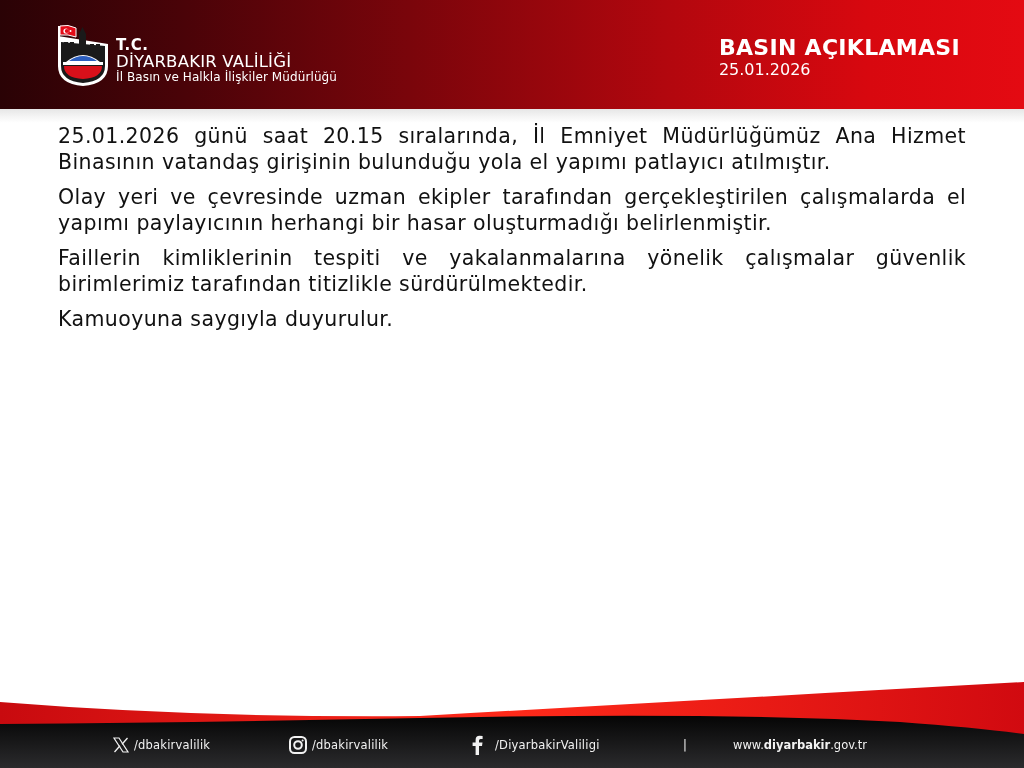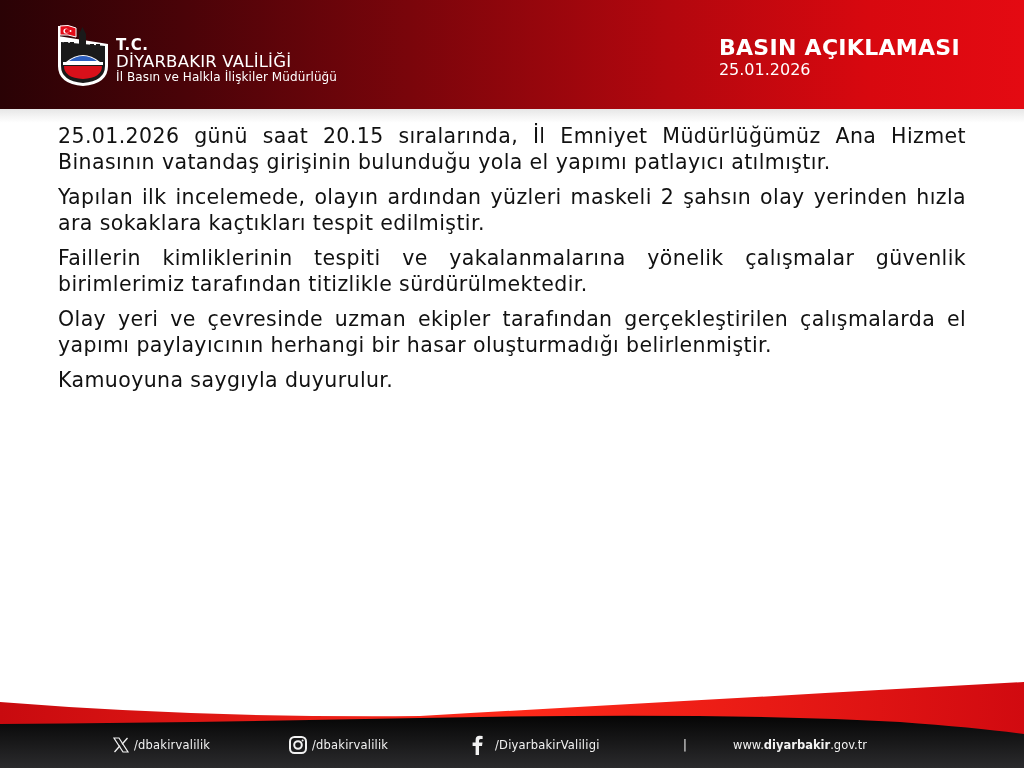--- a/index.html
+++ b/index.html
@@ -81,23 +81,22 @@
 
   <div class="press-block">
     <div class="press-title">BASIN AÇIKLAMASI</div>
     <div class="press-date">25.01.2026</div>
   </div>
 </div>
 <div class="header-shade"></div>
 
 <div class="content">
   <p class="para">25.01.2026 günü saat 20.15 sıralarında, İl Emniyet Müdürlüğümüz Ana Hizmet Binasının vatandaş girişinin bulunduğu yola el yapımı patlayıcı atılmıştır.</p>
-  <p class="para">Yapılan ilk incelemede, olayın ardından yüzleri maskeli 2 şahsın olay yerinden hızla ara sokaklara kaçtıkları tespit edilmiştir.</p>
+  <p class="para">Olay yeri ve çevresinde uzman ekipler tarafından gerçekleştirilen çalışmalarda el yapımı paylayıcının herhangi bir hasar oluşturmadığı belirlenmiştir.</p>
   <p class="para">Faillerin kimliklerinin tespiti ve yakalanmalarına yönelik çalışmalar güvenlik birimlerimiz tarafından titizlikle sürdürülmektedir.</p>
-  <p class="para">Olay yeri ve çevresinde uzman ekipler tarafından gerçekleştirilen çalışmalarda el yapımı paylayıcının herhangi bir hasar oluşturmadığı belirlenmiştir.</p>
   <p class="para">Kamuoyuna saygıyla duyurulur.</p>
 </div>
 
 <svg class="footer-waves" viewBox="0 0 1024 108" preserveAspectRatio="none">
   <defs>
     <linearGradient id="redg" x1="0" x2="1" y1="0" y2="0">
       <stop offset="0" stop-color="#c80a0f"></stop>
       <stop offset="0.5" stop-color="#ff2a1a"></stop>
       <stop offset="1" stop-color="#d10a10"></stop>
     </linearGradient>

